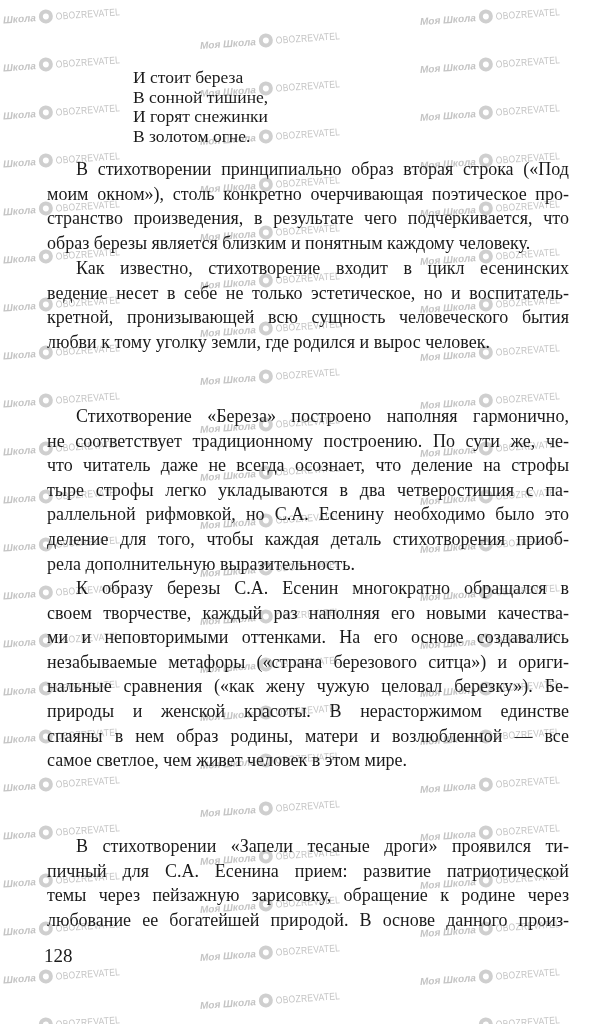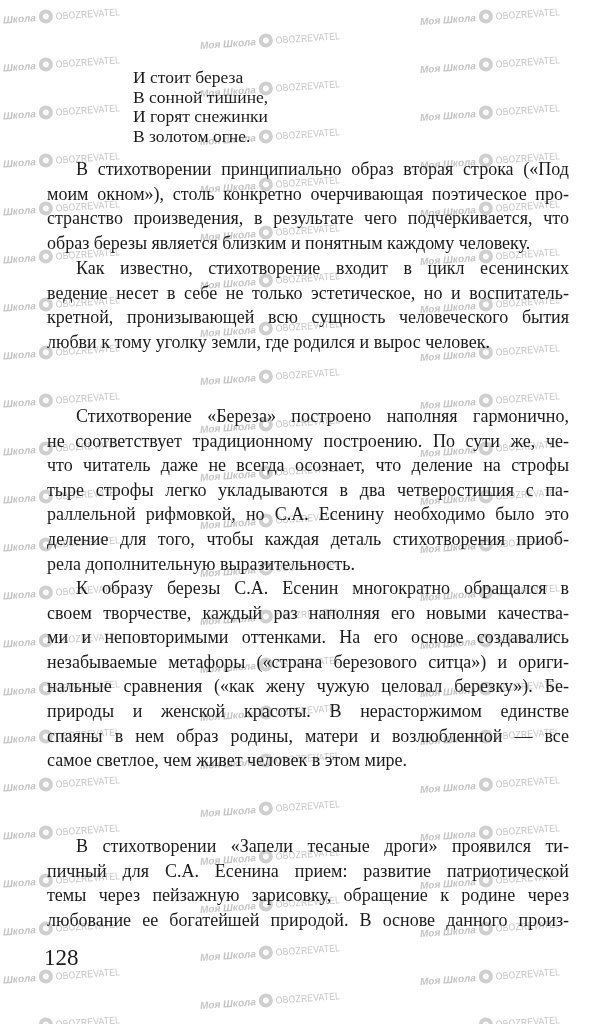--- a/index.html
+++ b/index.html
@@ -30,21 +30,21 @@
   .line {
     display: block; height: 24.6px; line-height: 24.6px; text-align: justify; text-align-last: justify; white-space: nowrap;
   }
   .line.first { padding-left: 29px; }
   .line.last { text-align-last: left; }
 
   .heading {
     position: absolute; left: 0; width: 614px; top: 803px; text-align: center;
     font-size: 19px; font-weight: bold; line-height: 24px;
   }
-  .page-number { position: absolute; left: 44px; top: 945px; font-size: 23px; }
+  .page-number { position: absolute; left: 44px; top: 945px; font-size: 19px; }
 </style>
 </head>
 <body>
 
 <div class="wm-layer" id="wm-layer">
     <div class="wm" style="left: -20px; top: 14px;">
       <span class="wm-school">Моя Школа</span>
       <span class="wm-logo"></span>
       <span class="wm-brand">OBOZREVATEL</span>
     </div>

